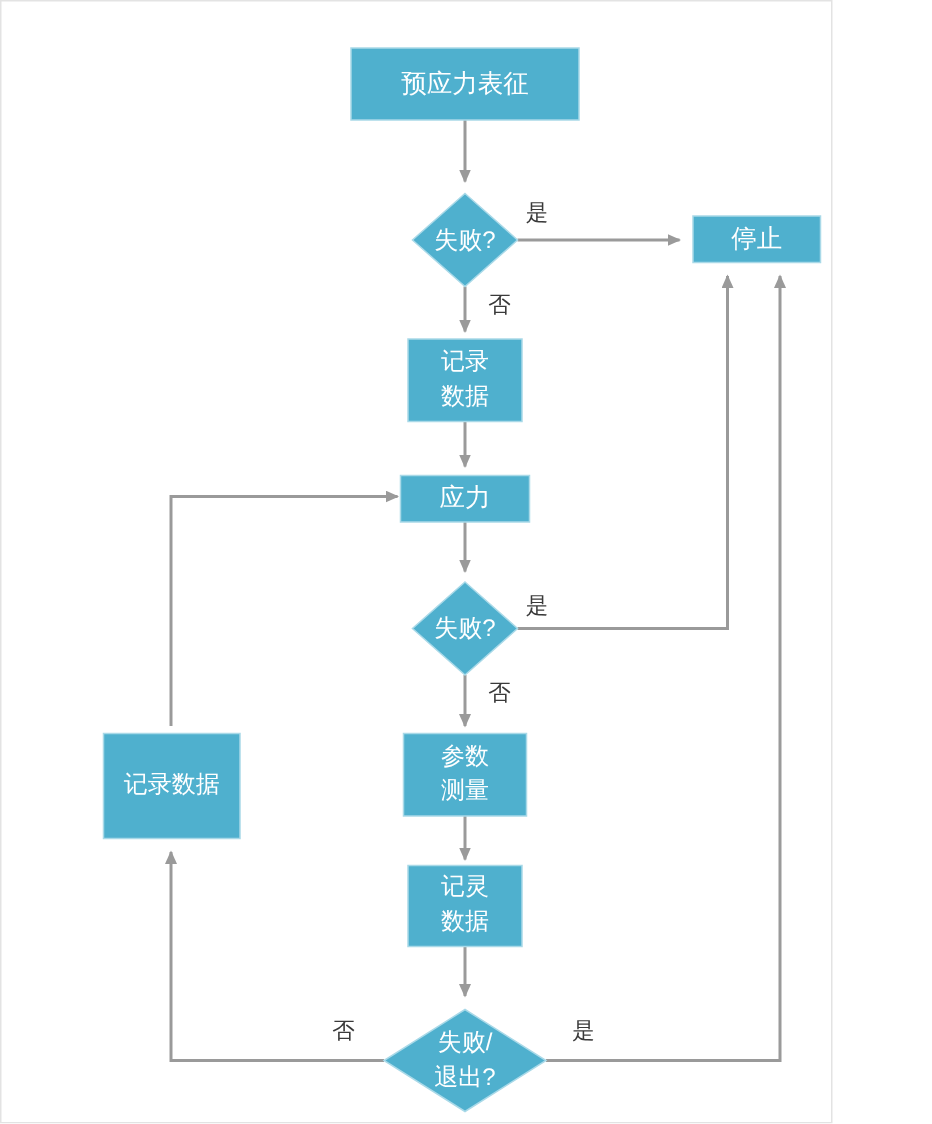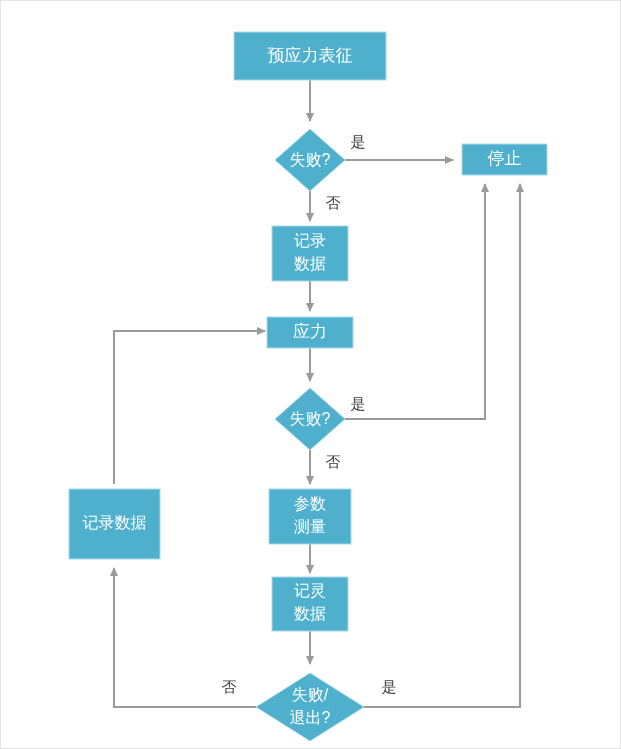--- a/index.html
+++ b/index.html
@@ -5,21 +5,21 @@
   html, body {
     margin: 0;
     padding: 0;
     background: #ffffff;
   }
   body {
     font-family: "Liberation Sans", "DejaVu Sans", sans-serif;
   }
   #canvas {
     position: relative;
-    width: 621px;
+    width: 555px;
     height: 749px;
     background: #ffffff;
     box-sizing: border-box;
     border: 1px solid #e3e3e3;
     overflow: hidden;
   }
   #flow-svg {
     position: absolute;
     left: 0;
     top: 0;

